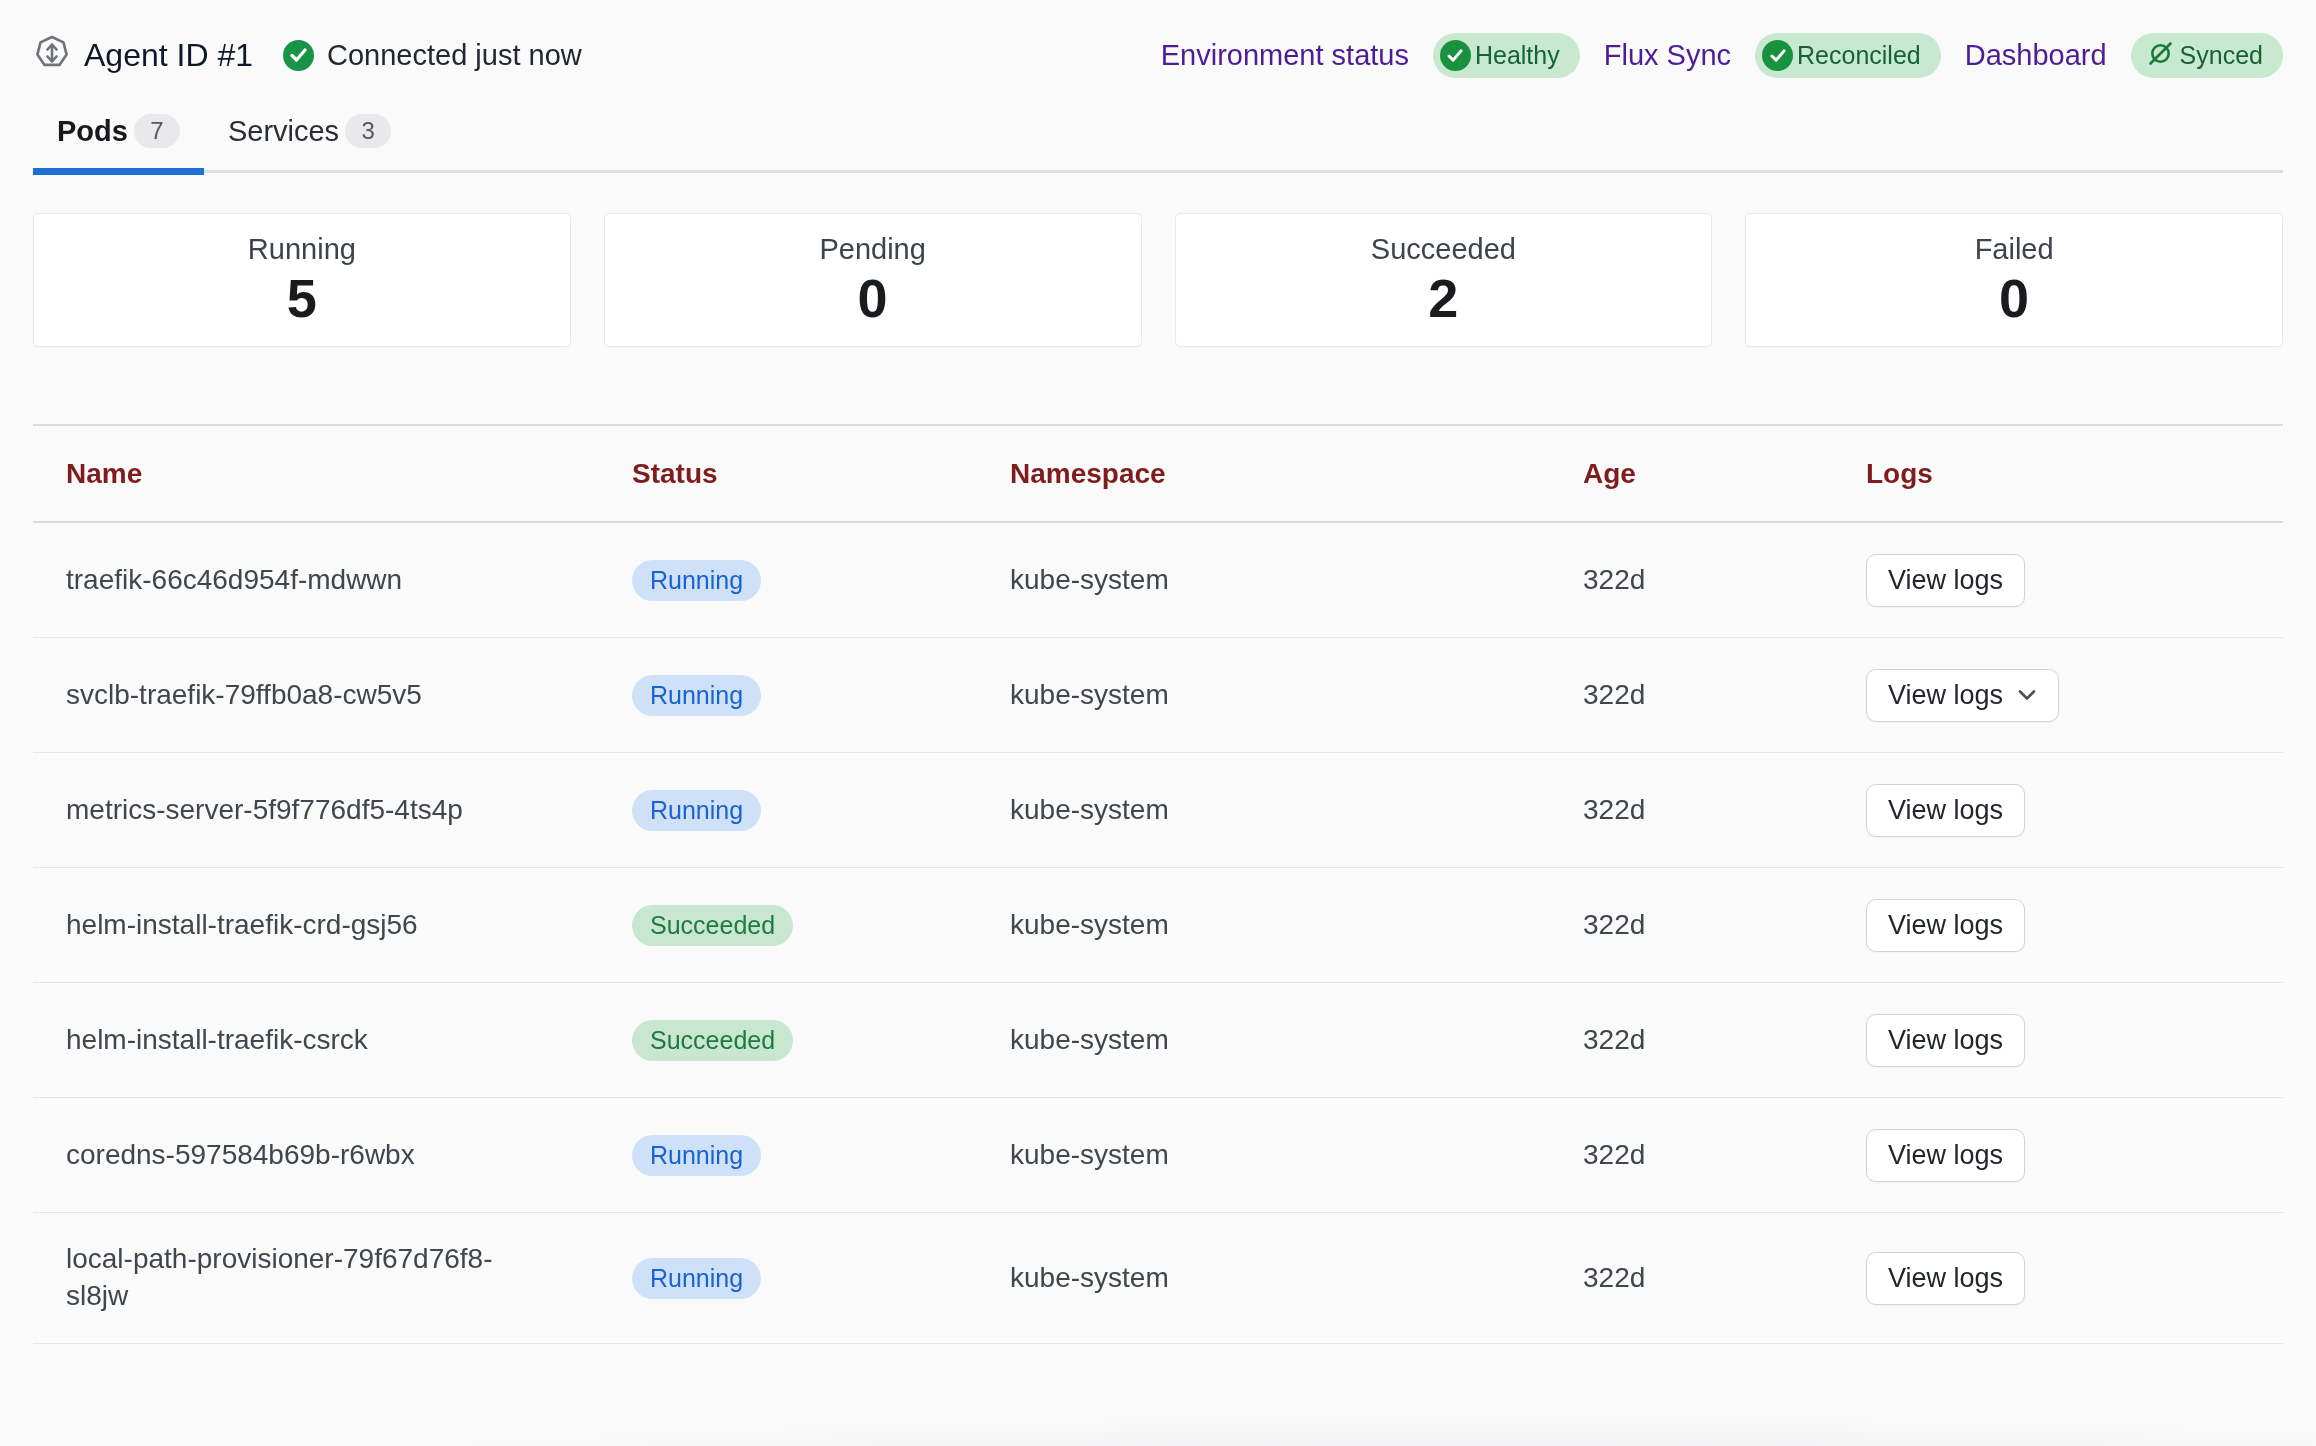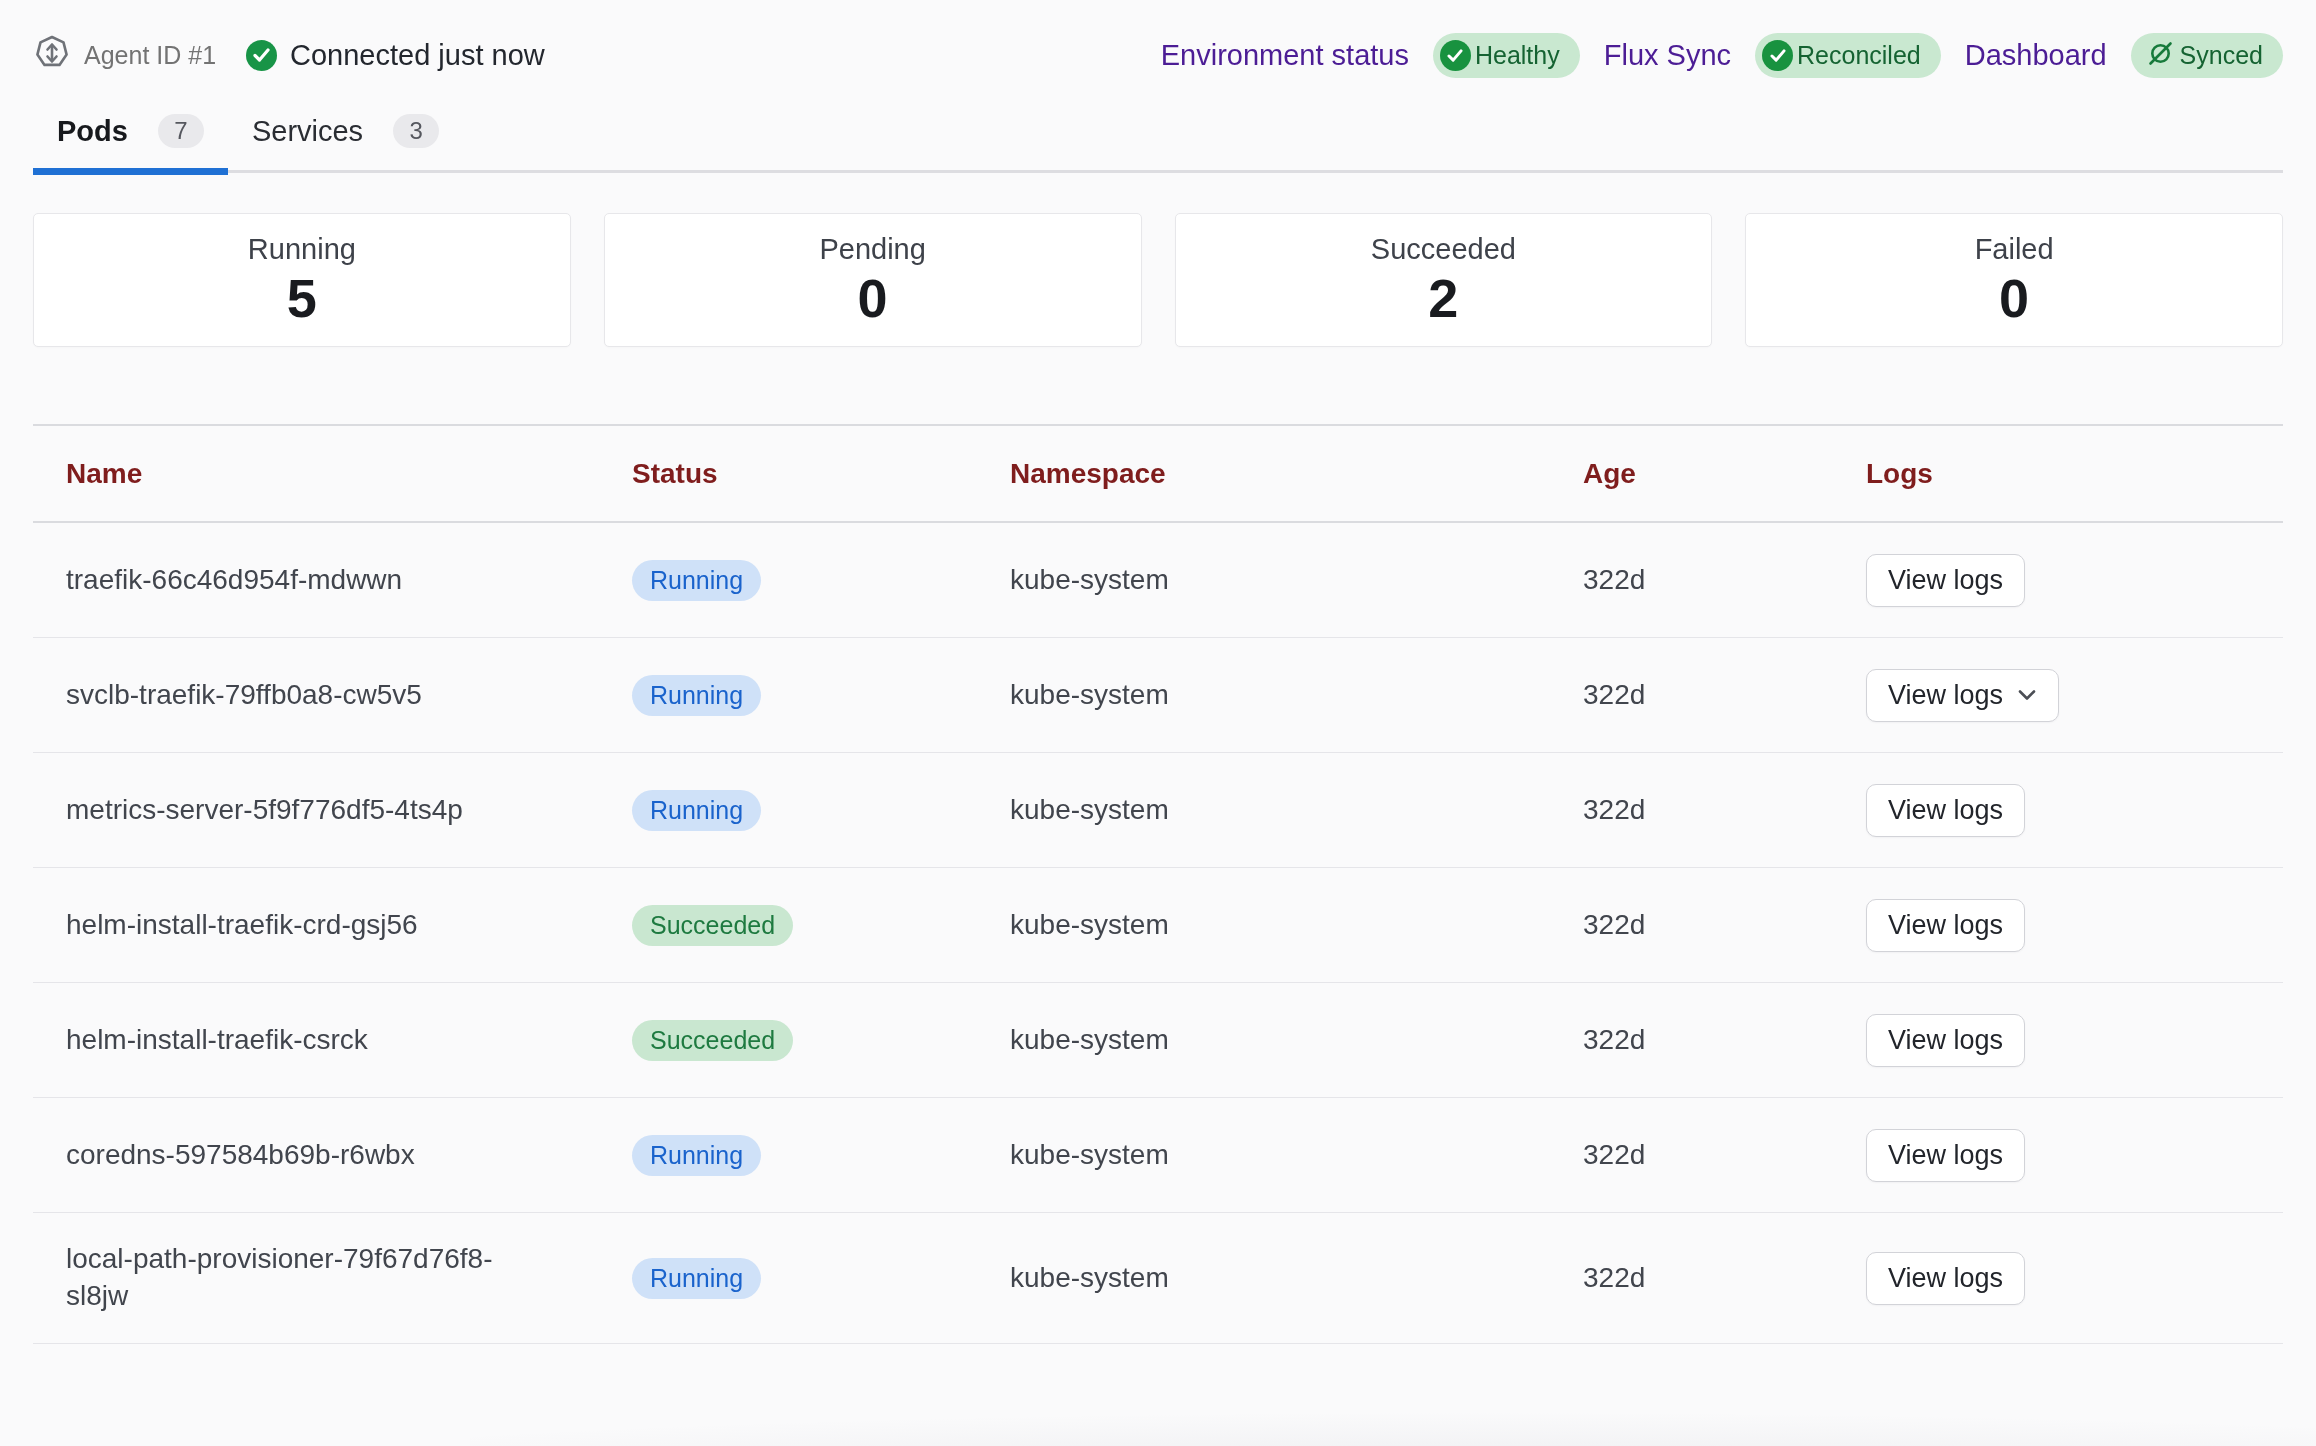--- a/index.html
+++ b/index.html
@@ -15,21 +15,21 @@
   
   .topbar {
     margin:30px 33px 0 33px;
     height:50px;
     display:flex;
     align-items:center;
     justify-content:space-between;
   }
   .topbar-left { display:flex; align-items:center; }
   .agent { display:flex; align-items:center; gap:13px; cursor:pointer; }
-  .agent-link { font-size:25px; color:#737373; font-weight:500; }
+  .agent-link { font-size:32px; color:#0f172a; font-weight:500; }
   .connected { display:flex; align-items:center; gap:13px; margin-left:30px; }
   .connected-text { font-size:29px; color:#23272e; }
   .check-circle {
     width:31px; height:31px; border-radius:50%;
     background:#189447; display:inline-flex; align-items:center; justify-content:center;
     flex:0 0 auto;
   }
   .check-circle svg { display:block; }
 
   .topbar-right { display:flex; align-items:center; gap:24px; }
@@ -43,21 +43,21 @@
   .badge-green-text { font-size:25px; color:#156332; font-weight:500; }
   .flux-icon { display:block; }
 
   
   .tabs {
     margin:34px 33px 0 33px;
     display:flex;
     border-bottom:3px solid #dddde1;
   }
   .tab {
-    display:flex; align-items:center; gap:30px;
+    display:flex; align-items:center; gap:6px;
     padding:0 24px 22px 24px;
     font-size:29px; color:#2a2d33;
     position:relative; cursor:pointer;
   }
   .tab.active { font-weight:700; color:#17191d; }
   .tab.active::after {
     content:""; position:absolute; left:0; right:0; bottom:-5px;
     height:7px; background:#1f70d4;
   }
   .count-pill {

